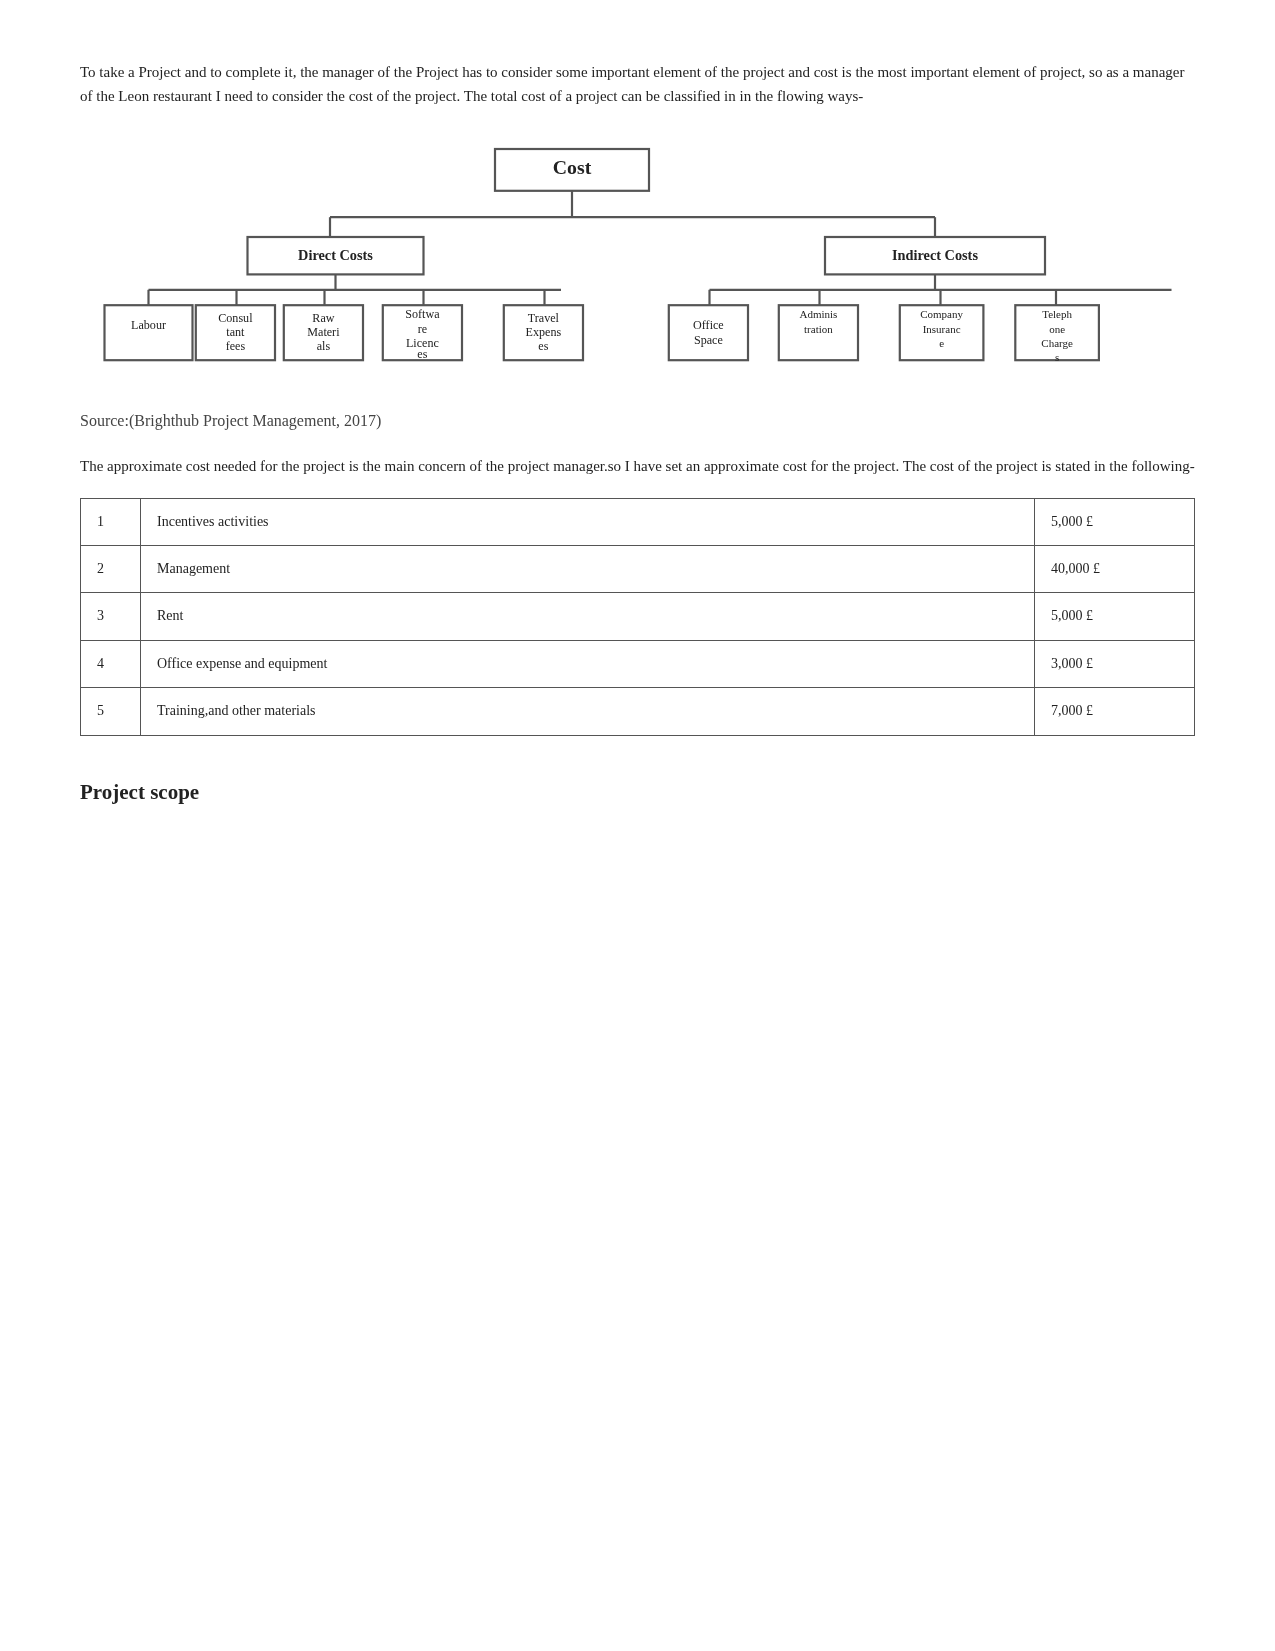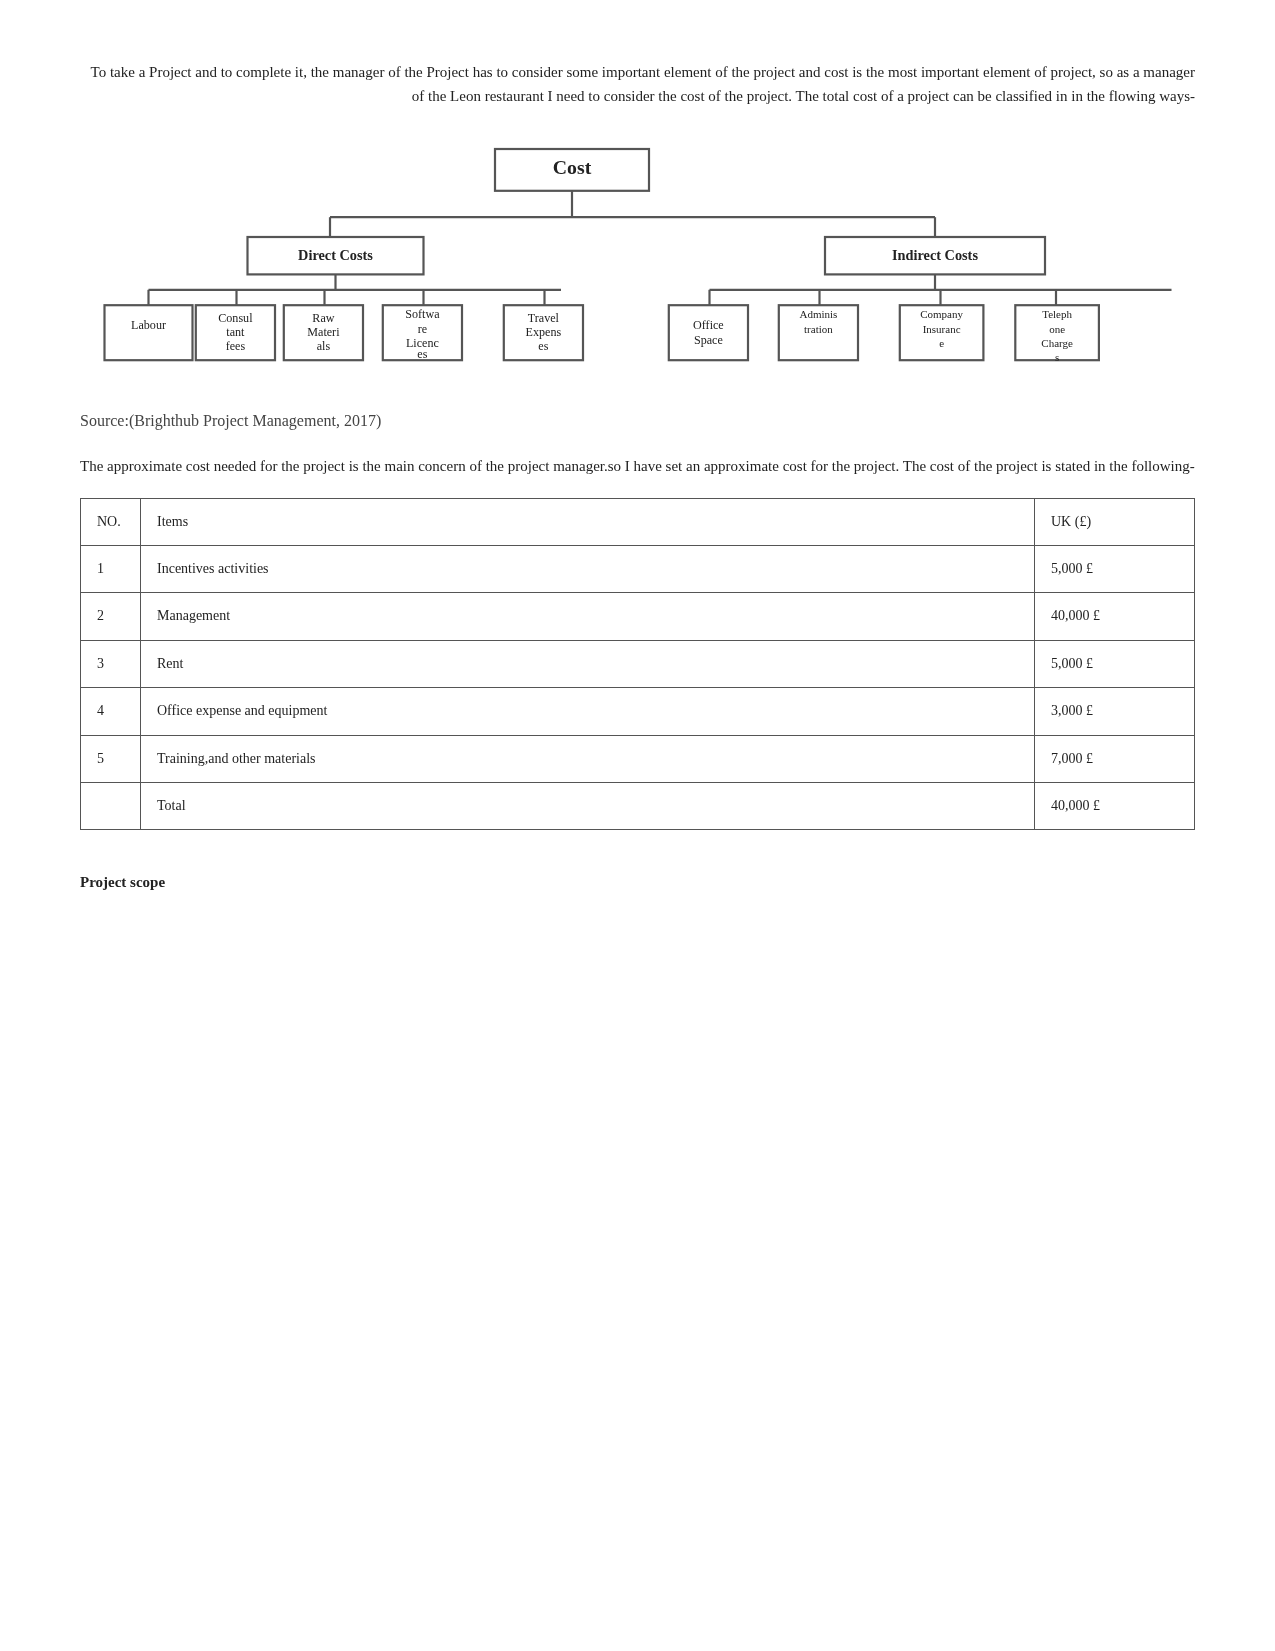--- a/index.html
+++ b/index.html
@@ -8,21 +8,21 @@
       font-size: 15px;
       color: #222;
       background: #fff;
       padding: 60px 80px;
       max-width: 1275px;
       line-height: 1.6;
     }
 
     .intro-paragraph {
       margin-bottom: 30px;
-      text-align: right;
+      text-align: left;
     }
 
     
     .diagram-container {
       margin: 30px auto 10px auto;
       width: 100%;
       max-width: 1100px;
       position: relative;
     }
 
@@ -53,21 +53,21 @@
     .cost-table td:first-child {
       width: 60px;
     }
 
     .cost-table td:last-child {
       width: 160px;
     }
 
     .project-scope {
       font-weight: bold;
-      font-size: 15px;
+      font-size: 21px;
       margin-top: 20px;
     }
 
     
     .diagram-svg-wrap {
       width: 100%;
       overflow: visible;
     }
   </style>
 </head>
@@ -157,25 +157,20 @@
   </svg>
 </div>
 
 <p class="source-text">Source:(Brighthub Project Management, 2017)</p>
 
 <p class="body-paragraph">The approximate cost needed for the project is the main concern of the project manager.so I have set an approximate cost for the project. The cost of the project is stated in the following-</p>
 
 <table class="cost-table">
   <tbody id="table-body">
       <tr>
-        <td>NO.</td>
-        <td>Items</td>
-        <td>UK (£)</td>
-      </tr>
-      <tr>
         <td>1</td>
         <td>Incentives activities</td>
         <td>5,000 £</td>
       </tr>
       <tr>
         <td>2</td>
         <td>Management</td>
         <td>40,000 £</td>
       </tr>
       <tr>
@@ -186,21 +181,16 @@
       <tr>
         <td>4</td>
         <td>Office expense and equipment</td>
         <td>3,000 £</td>
       </tr>
       <tr>
         <td>5</td>
         <td>Training,and other materials</td>
         <td>7,000 £</td>
       </tr>
-      <tr>
-        <td></td>
-        <td>Total</td>
-        <td>40,000 £</td>
-      </tr>
     </tbody>
 </table>
 
 <p class="project-scope">Project scope</p>
 
 </body></html>

